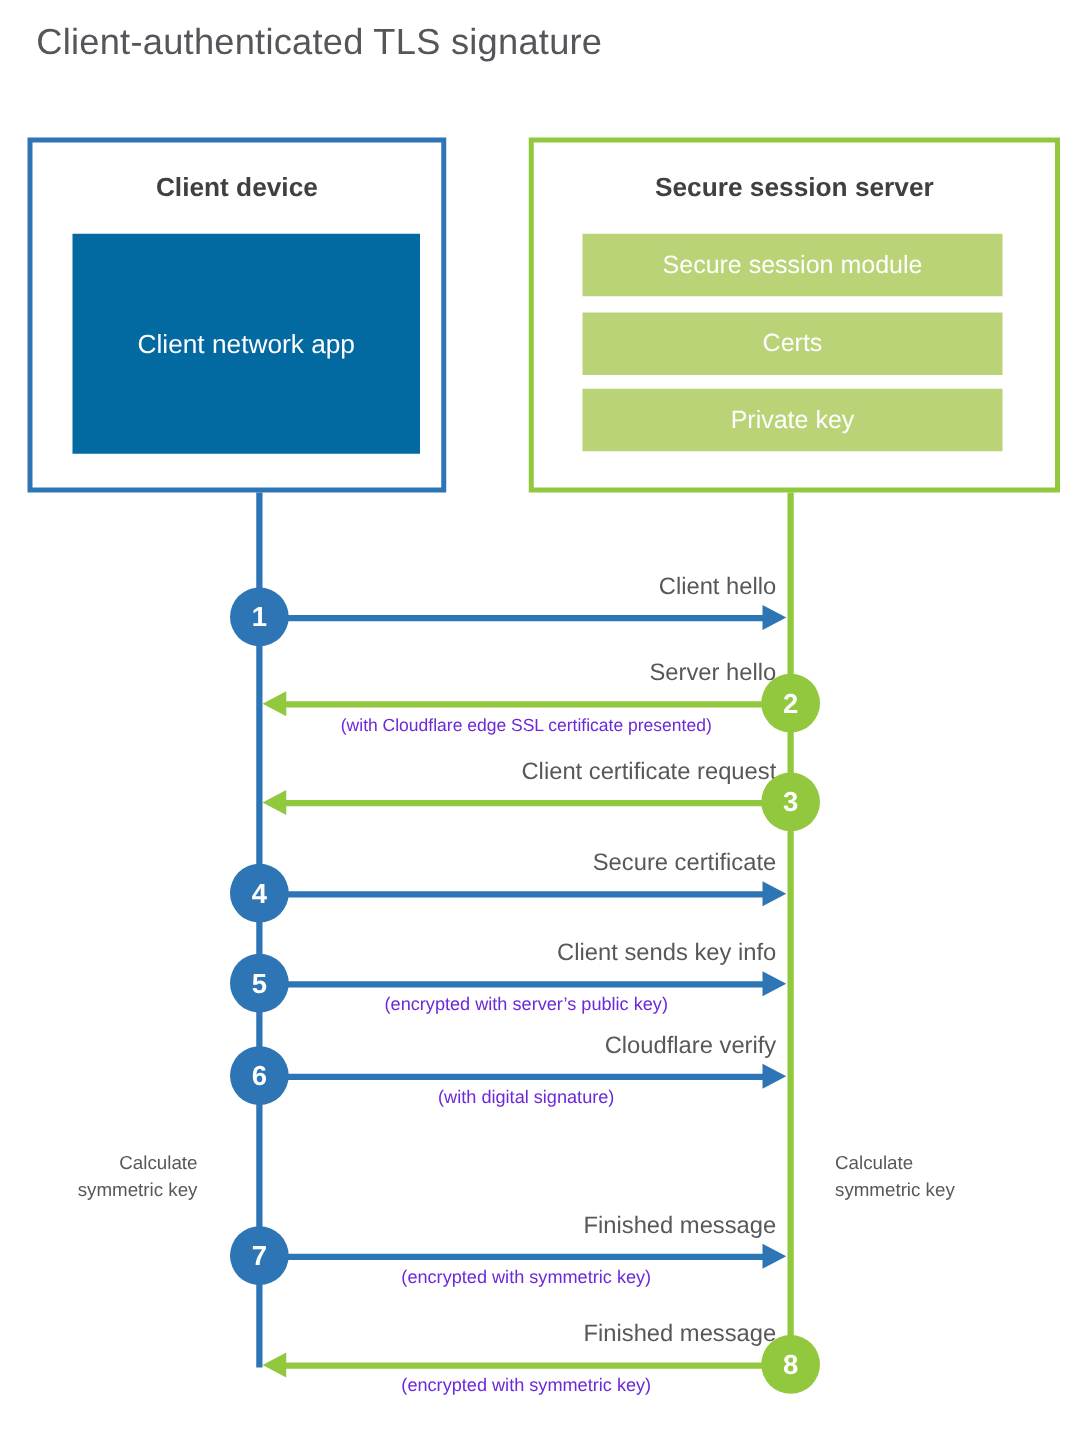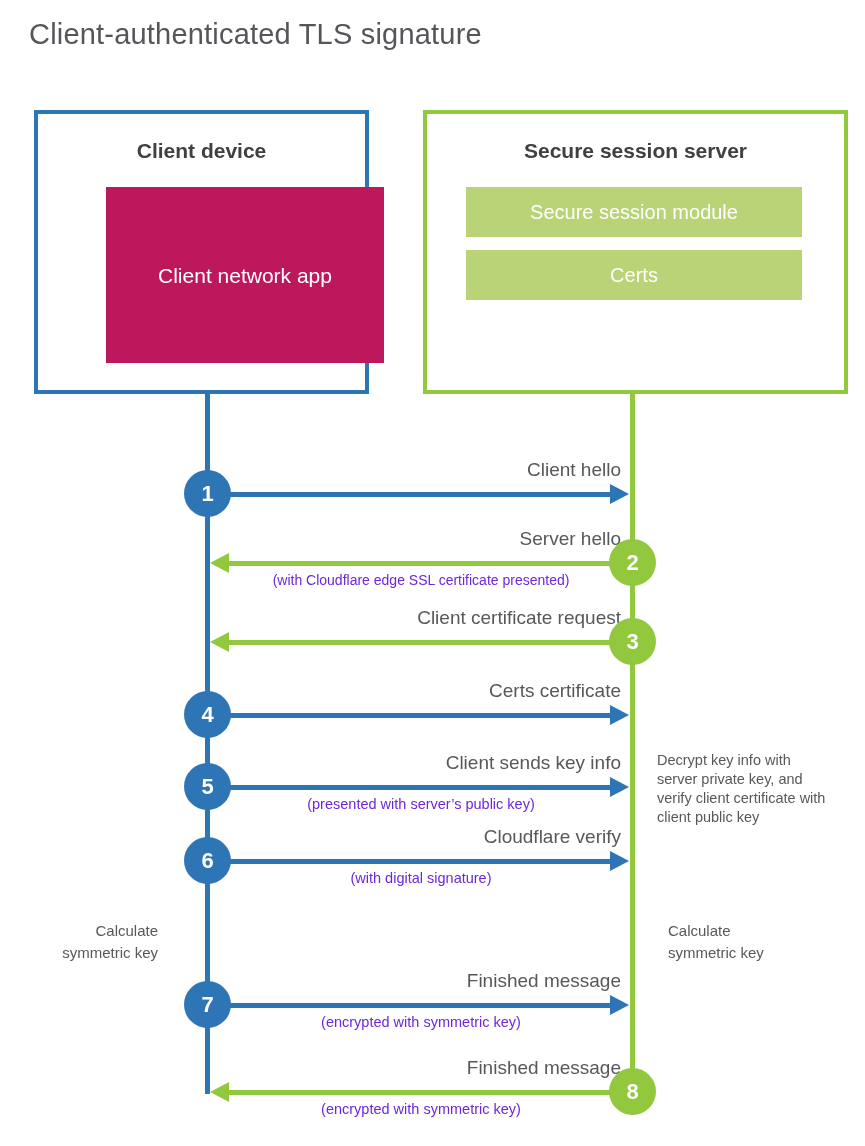--- a/index.html
+++ b/index.html
@@ -8,30 +8,30 @@
   .stage {
     position:relative; width:865px; height:1146px; background:#ffffff;
     overflow:hidden;
   }
   .page-title {
     position:absolute; left:29px; top:18px;
     font-size:29px; font-weight:300; color:#54565a; letter-spacing:0.2px;
   }
   
   .actor-box { position:absolute; top:110px; height:284px; background:#fff; }
-  .client-box { left:34px; width:335px; border:4px solid #2e75b6; }
+  .client-box { left:22px; width:335px; border:4px solid #2e75b6; }
   .server-box { left:423px; width:425px; border:4px solid #92c83d; }
   .actor-title {
     position:absolute; left:0; top:25px; width:100%; text-align:center;
     font-size:21px; font-weight:bold; color:#3f4041;
   }
   .client-app-rect {
     position:absolute; left:32px; top:73px; width:278px; height:176px;
-    background:#be185d; display:flex; align-items:center; justify-content:center;
-    text-align:center; color:#ffffff; font-size:21px; line-height:27px; padding:15px 40px;margin-left:36px;
+    background:#0369a1; display:flex; align-items:center; justify-content:center;
+    text-align:center; color:#ffffff; font-size:21px; line-height:27px; padding:15px 40px;
   }
   .server-bar {
     position:absolute; left:39px; width:336px; height:50px; background:#bad377;
     display:flex; align-items:center; justify-content:center;
     color:#ffffff; font-size:20px;
   }
   
   .lifeline { position:absolute; width:5px; top:394px; }
   .lifeline.blue  { left:205px; height:700px; background:#2e75b6; }
   .lifeline.green { left:630px; height:700px; background:#92c83d; }
@@ -82,20 +82,23 @@
   </div>
 
   <div class="actor-box server-box">
     <div class="actor-title">Secure session server</div>
     <div class="server-bar" style="top:73px">
       <span>Secure session module</span>
     </div>
     <div class="server-bar" style="top:136px">
       <span>Certs</span>
     </div>
+    <div class="server-bar" style="top:197px">
+      <span>Private key</span>
+    </div>
   </div>
 
   <div class="lifeline blue"></div>
   <div class="lifeline green"></div>
 
   <div class="msg" style="top:494px">
     <div class="m-label">Client hello</div>
     <div class="m-line blue to-right"></div>
     <div class="m-head to-right"></div>
     <div class="m-circle blue">
@@ -116,33 +119,33 @@
   <div class="msg" style="top:642px">
     <div class="m-label">Client certificate request</div>
     <div class="m-line green to-left"></div>
     <div class="m-head to-left"></div>
     <div class="m-circle green">
         <span>3</span>
       </div>
   </div>
 
   <div class="msg" style="top:715px">
-    <div class="m-label">Certs certificate</div>
+    <div class="m-label">Secure certificate</div>
     <div class="m-line blue to-right"></div>
     <div class="m-head to-right"></div>
     <div class="m-circle blue">
         <span>4</span>
       </div>
   </div>
 
   <div class="msg" style="top:787px">
     <div class="m-label">Client sends key info</div>
     <div class="m-line blue to-right"></div>
     <div class="m-head to-right"></div>
-    <div class="m-sub">(presented with server’s public key)</div>
+    <div class="m-sub">(encrypted with server’s public key)</div>
     <div class="m-circle blue">
         <span>5</span>
       </div>
   </div>
 
   <div class="msg" style="top:861px">
     <div class="m-label">Cloudflare verify</div>
     <div class="m-line blue to-right"></div>
     <div class="m-head to-right"></div>
     <div class="m-sub">(with digital signature)</div>
@@ -164,17 +167,16 @@
   <div class="msg" style="top:1092px">
     <div class="m-label">Finished message</div>
     <div class="m-line green to-left"></div>
     <div class="m-head to-left"></div>
     <div class="m-sub">(encrypted with symmetric key)</div>
     <div class="m-circle green">
         <span>8</span>
       </div>
   </div>
 
-  <div class="side-note note-decrypt">Decrypt key info with server private key, and verify client certificate with client public key</div>
   <div class="side-note note-calc-left">Calculate symmetric key</div>
   <div class="side-note note-calc-right">Calculate symmetric key</div>
 
 </div>
 
 </body></html>

